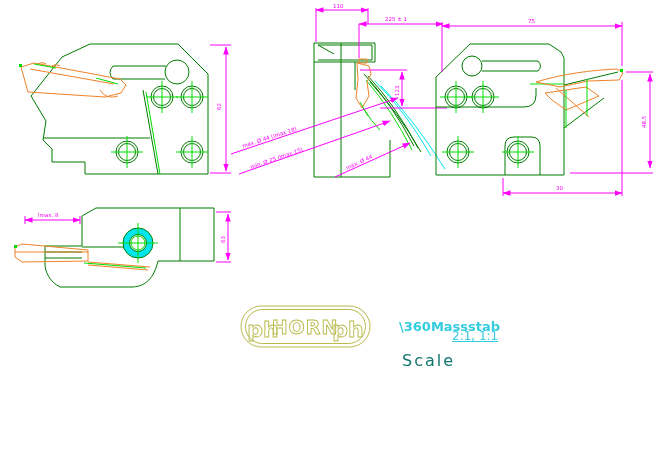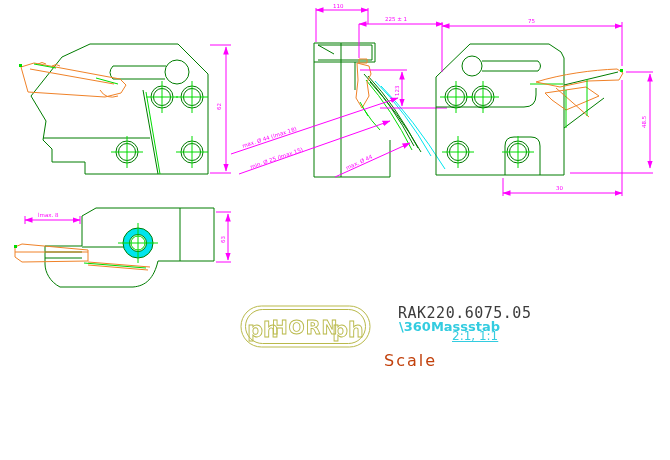--- a/index.html
+++ b/index.html
@@ -15,21 +15,21 @@
   .dt{fill:#FF00FF;font-size:5.5px;font-family:"DejaVu Sans",sans-serif;}
   .lg{fill:none;stroke:#B9B94A;stroke-width:1;}          
   .lgt{fill:none;stroke:#B9B94A;stroke-width:0.9;font-weight:bold;
        font-family:"DejaVu Sans",sans-serif;}
   
   .txt{position:absolute;white-space:nowrap;}
   #part-number{left:398px;top:304px;font-size:15px;letter-spacing:0.5px;color:#3C3C3C;
                font-family:"DejaVu Sans Mono",monospace;}
   #scale-de{left:399px;top:319px;font-size:13px;color:#33CCE0;font-weight:bold;}
   #scale-values{left:452px;top:329px;font-size:12px;color:#33CCE0;text-decoration:underline;}
-  #scale-en{left:384px;top:351px;font-size:16px;letter-spacing:2px;color:#c2410c;}
+  #scale-en{left:402px;top:351px;font-size:16px;letter-spacing:2px;color:#0f766e;}
 </style>
 </head>
 <body>
 
 <div id="stage">
 
 <svg width="670" height="460" viewBox="0 0 670 460">
   <defs>
     <marker id="ma" markerWidth="9" markerHeight="8" refX="7.5" refY="4" orient="auto-start-reverse" markerUnits="userSpaceOnUse">
       <path d="M0,1.2 L8,4 L0,6.8 Z" fill="#FF00FF"></path>
@@ -170,18 +170,17 @@
 
   <g>
     <rect x="241" y="306" width="129" height="41" rx="20.5" class="lg"></rect>
     <rect x="245.5" y="309.5" width="120" height="34" rx="17" class="lg"></rect>
     <text x="263" y="337" font-size="22" class="lgt" text-anchor="middle">ph</text>
     <text x="305" y="334" font-size="19" letter-spacing="1" class="lgt" text-anchor="middle">HORN</text>
     <text x="348" y="337" font-size="22" class="lgt" text-anchor="middle">ph</text>
   </g>
 </svg>
 
-<div class="txt" id="part-number">RAK220.6075.05</div>
 <div class="txt" id="scale-de">\360Massstab</div>
 <div class="txt" id="scale-values">2:1, 1:1</div>
 <div class="txt" id="scale-en">Scale</div>
 
 </div>
 
 </body></html>

